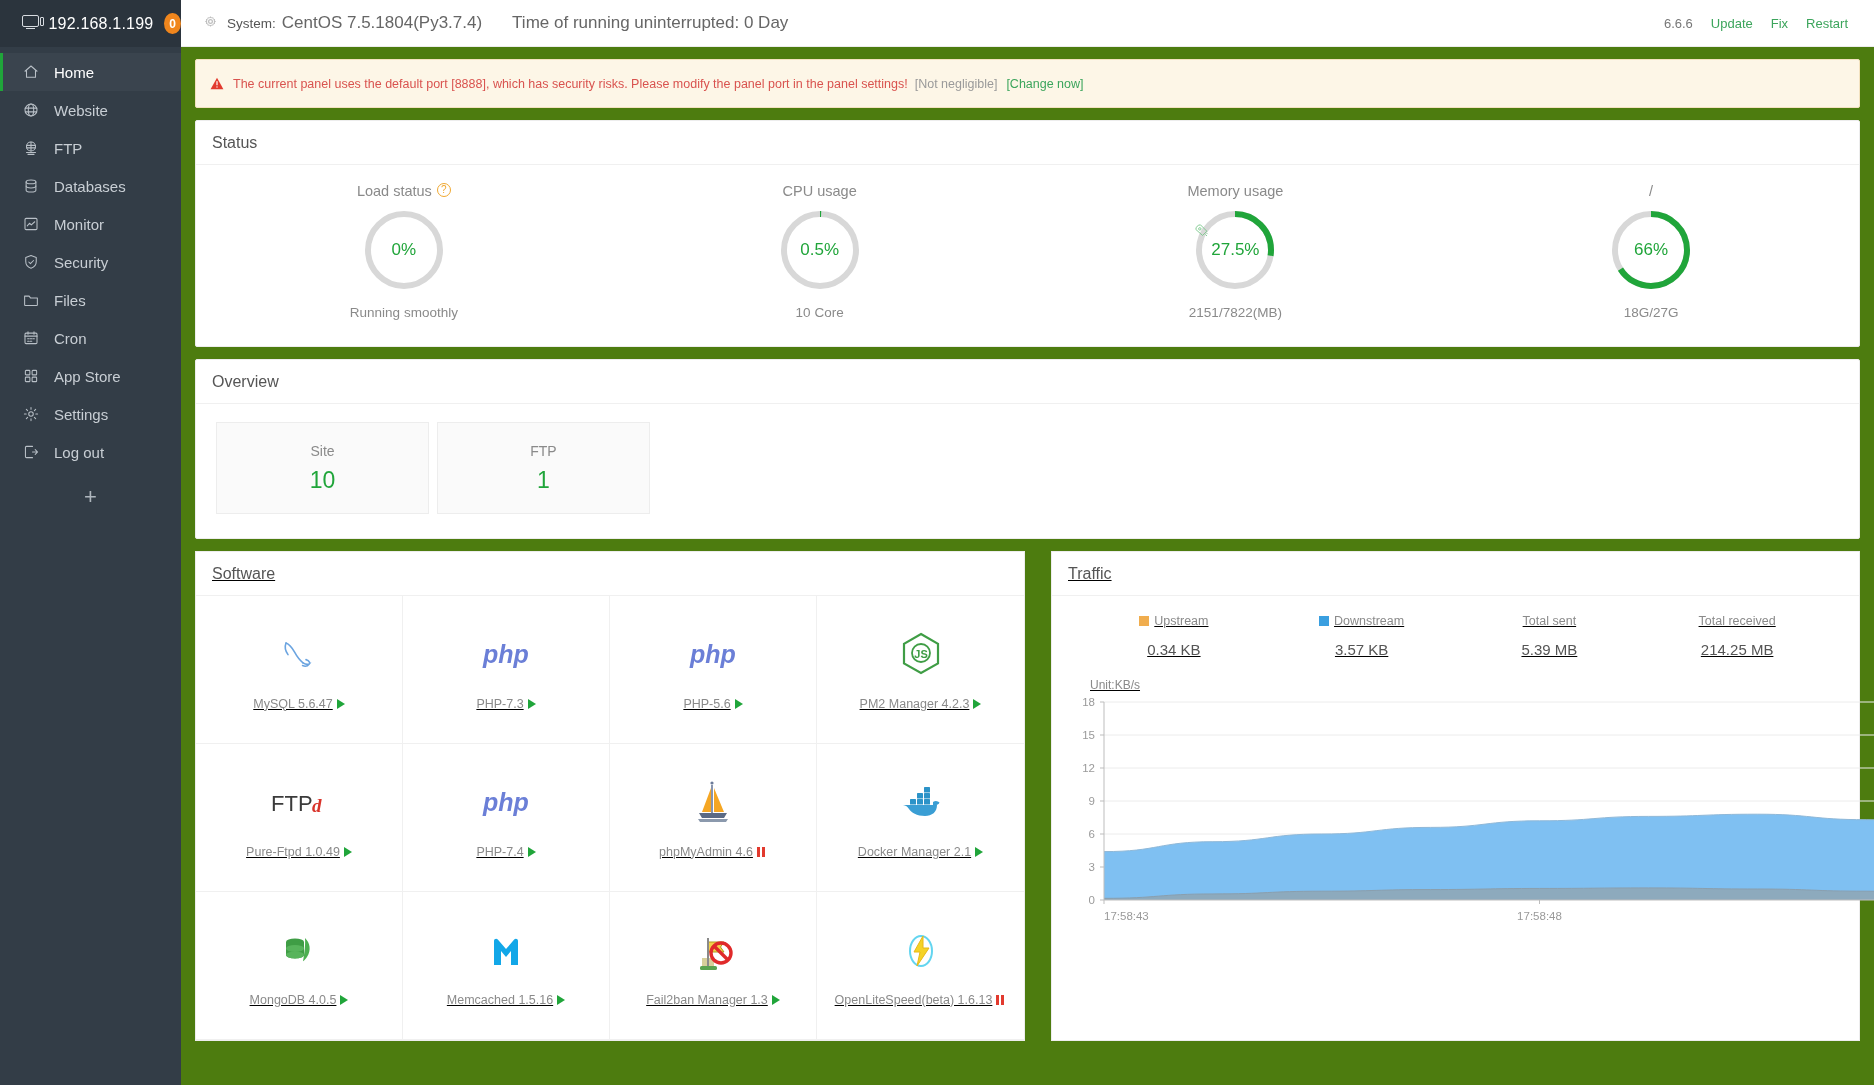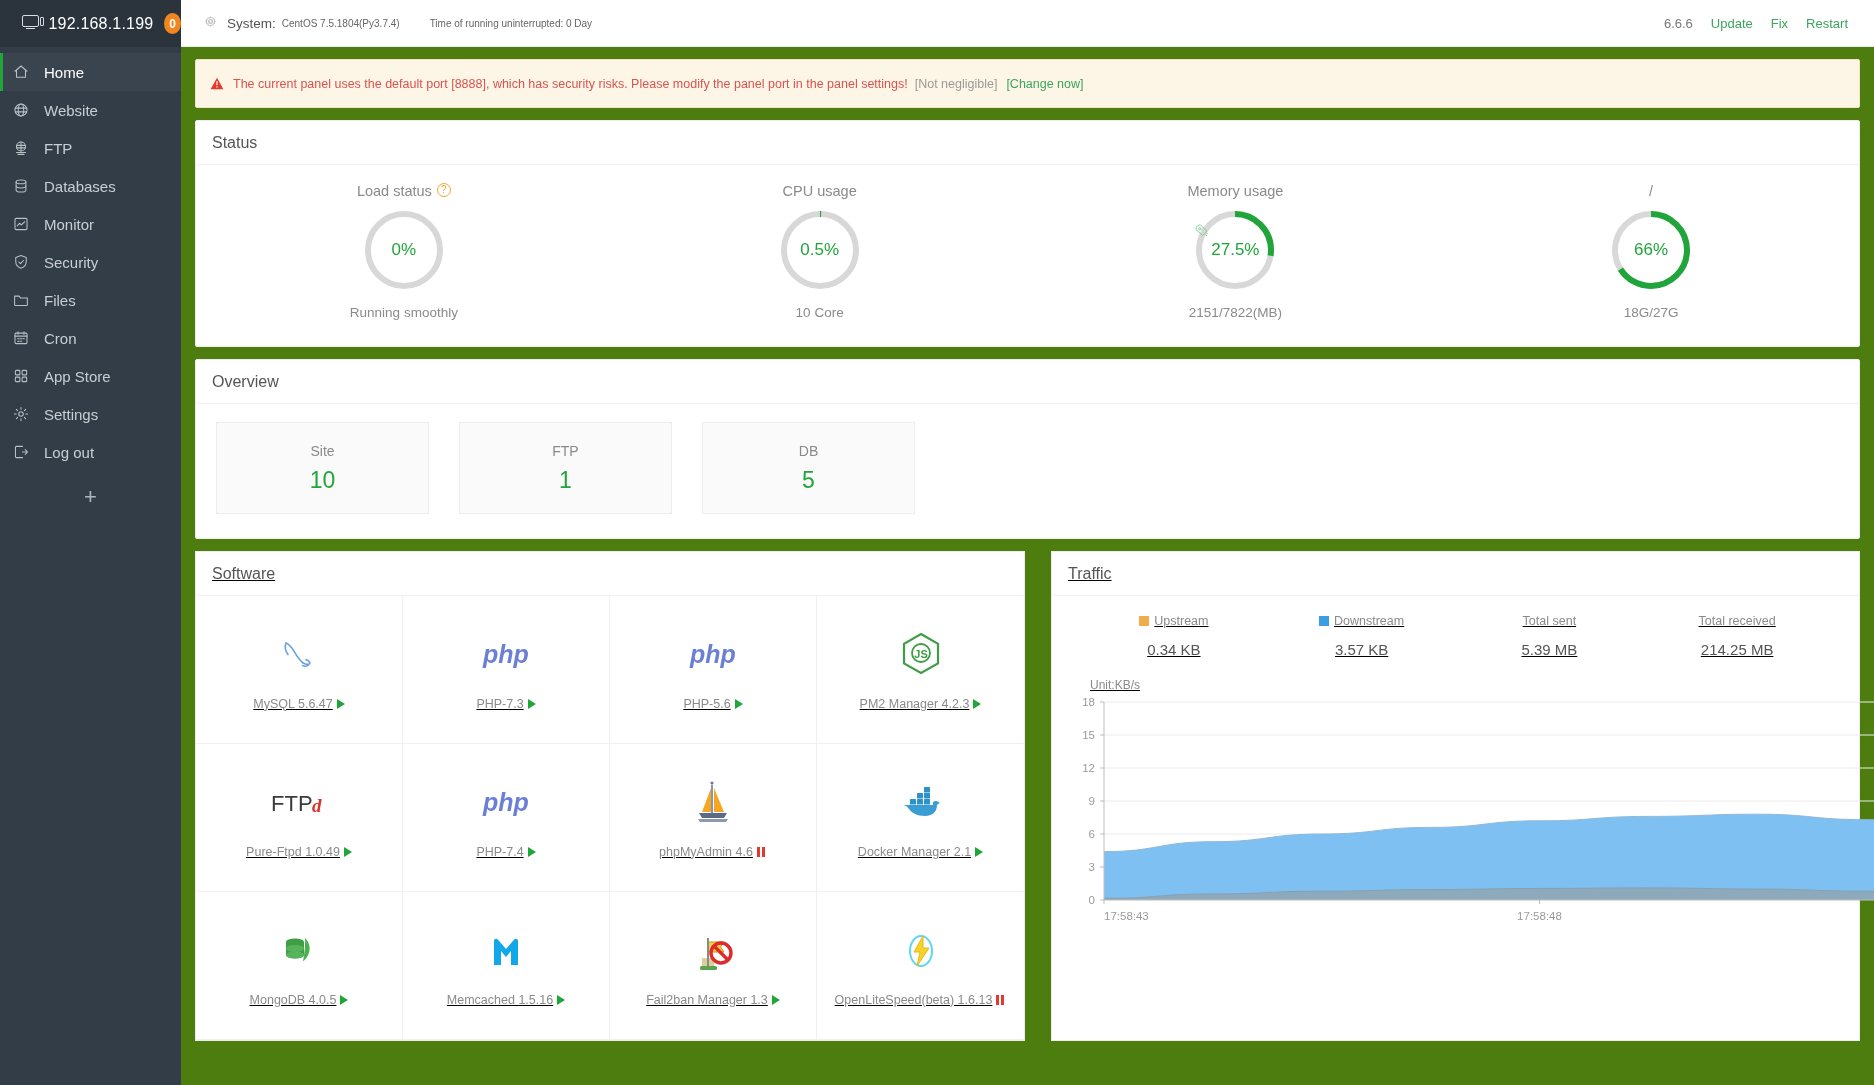--- a/index.html
+++ b/index.html
@@ -40,21 +40,21 @@
   .sb-brand .badge {
     margin-left: 11px; background: #f0861d; color: #fff;
     width: 21px; height: 21px; border-radius: 50%;
     font-size: 12px; display: flex; align-items: center; justify-content: center;
     font-weight: bold;
   }
 
   .sb-nav { padding-top: 6px; }
   .sb-item {
     display: flex; align-items: center;
-    height: 38px; padding-left: 10px;
+    height: 38px; padding-left: 20px;
     color: #c8ced4; font-size: 15px;
     cursor: pointer; position: relative;
   }
   .sb-item .ico {
     width: 21px; height: 21px; margin-right: 13px;
     display: flex; align-items: center; justify-content: center;
     flex: 0 0 21px;
   }
   .sb-item svg { display: block; }
   .sb-item.active { background: #3a444e; color: #fff; }
@@ -68,21 +68,21 @@
 
   
   .main { flex: 1; display: flex; flex-direction: column; background: #4d7c0f; min-width: 0; }
   .topbar {
     height: 47px; flex: 0 0 47px; background: #fff;
     display: flex; align-items: center; padding: 0 22px;
     border-bottom: 1px solid #ececec;
   }
   .topbar .gear { margin-right: 9px; opacity: .55; }
   .topbar .tb-txt { font-size: 13.5px; color: #555; margin-right: 6px; }
-  .topbar .tb-val { font-size: 10px; color: #666; }
+  .topbar .tb-val { font-size: 17px; color: #666; }
   .topbar .sep { width: 30px; }
   .topbar .spacer { flex: 1; }
   .topbar .ver { font-size: 13px; color: #777; margin-right: 18px; }
   .topbar .tb-link { font-size: 13px; color: #3ca55c; margin-right: 18px; cursor: pointer; }
   .topbar .tb-link:last-child { margin-right: 4px; }
 
   .content { flex: 1; overflow: hidden; padding: 12px 14px 0 14px; }
 
   
   .alert {
@@ -112,21 +112,21 @@
   .gauge .ring { position: relative; width: 84px; height: 84px; }
   .gauge .ring svg { display: block; transform: rotate(-90deg); }
   .gauge .g-val {
     position: absolute; inset: 0; display: flex; align-items: center; justify-content: center;
     font-size: 17px; color: #20a53a;
   }
   .gauge .rocket { position: absolute; left: 0; right: 0; top: 14px; text-align: center; }
   .gauge .g-sub { font-size: 13.5px; color: #8a8a8a; margin-top: 13px; }
 
   
-  .ov-body { display: flex; padding: 18px 20px 24px 20px; gap: 30px; }
+  .ov-body { display: flex; padding: 18px 20px 24px 20px; gap: 8px; }
   .ov-box {
     width: 213px; height: 92px; background: #fafafa; border: 1px solid #ededed;
     display: flex; flex-direction: column; align-items: center; justify-content: center;
   }
   .ov-box .ov-lab { font-size: 14px; color: #8a8a8a; }
   .ov-box .ov-num { font-size: 23px; color: #20a53a; margin-top: 8px; }
 
   
   .bottom { display: flex; gap: 26px; margin-top: 12px; text-decoration: underline; }
   .sw-card { width: 830px; flex: 0 0 830px; background: #fff; border: 1px solid #ededed; }
@@ -382,24 +382,20 @@
       <div class="card">
         <div class="card-head">Overview</div>
         <div class="ov-body" id="ov-body">
             <div class="ov-box">
               <div class="ov-lab">Site</div>
               <div class="ov-num">10</div>
             </div>
             <div class="ov-box">
               <div class="ov-lab">FTP</div>
               <div class="ov-num">1</div>
-            </div>
-            <div class="ov-box">
-              <div class="ov-lab">DB</div>
-              <div class="ov-num">5</div>
             </div>
           </div>
       </div>
 
       <div class="bottom">
         <div class="sw-card">
           <div class="card-head">Software</div>
           <div class="sw-grid" id="sw-grid">
               <div class="sw-cell">
                 <div class="sw-ico">

